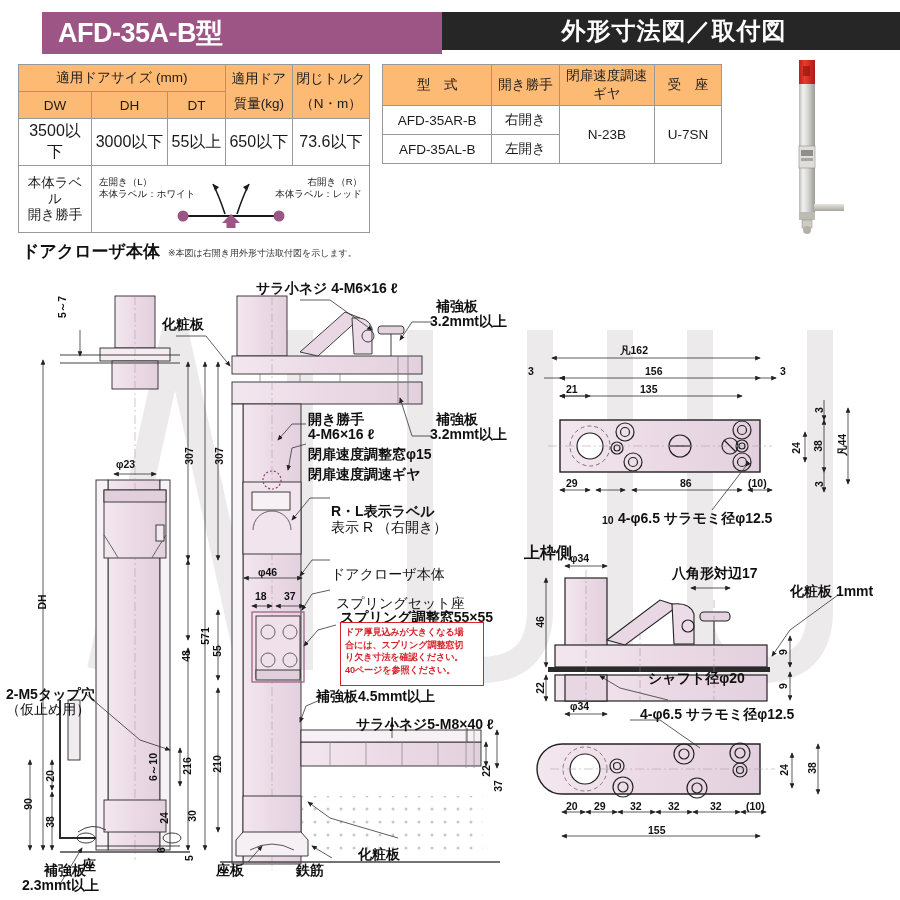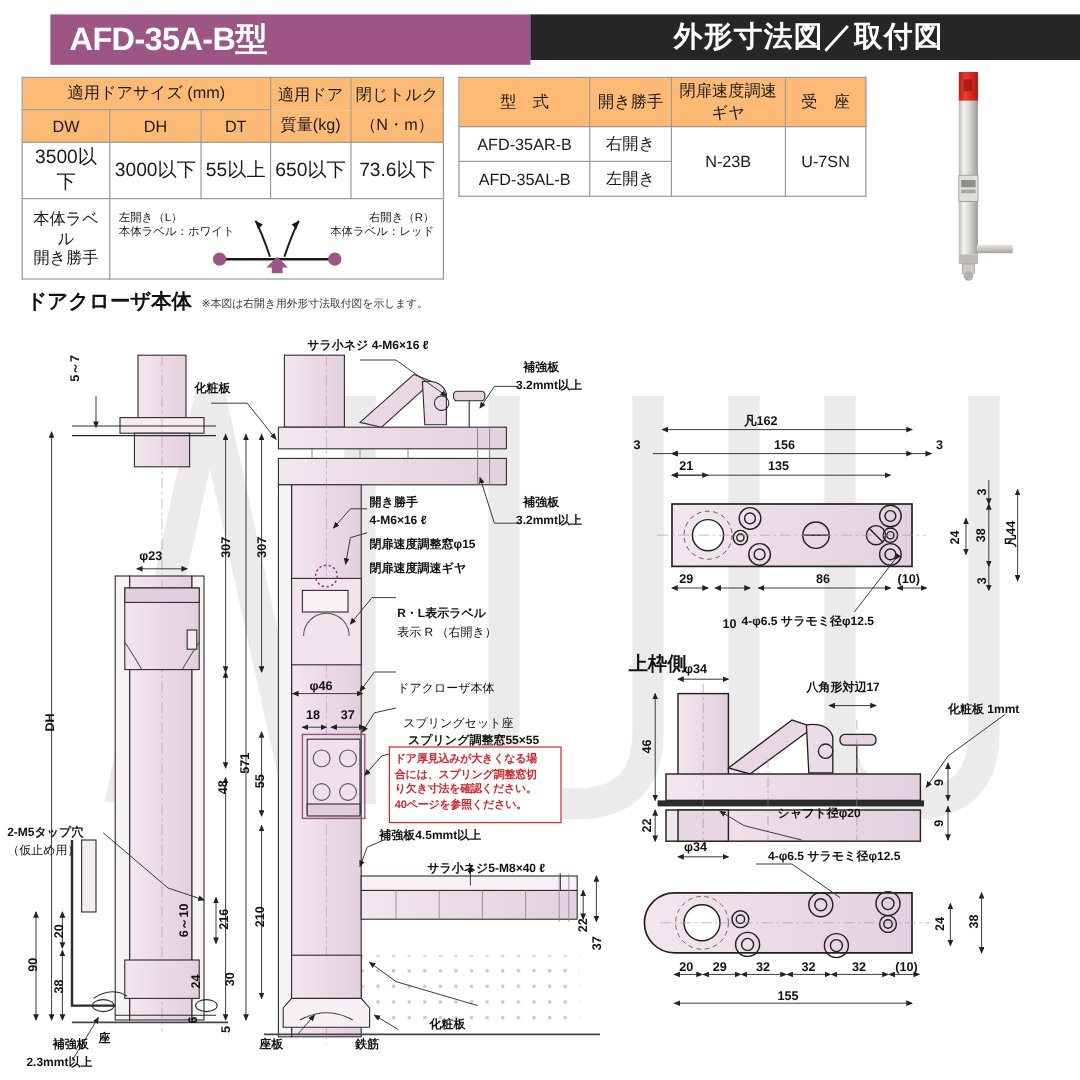--- a/index.html
+++ b/index.html
@@ -71,31 +71,31 @@
     position:absolute;left:0;top:250px;width:900px;height:650px;
     pointer-events:none;overflow:hidden;
   }
   .watermark svg{position:absolute;left:0;top:0;}
 
   
   .canvas{position:absolute;left:0;top:0;width:900px;height:900px;pointer-events:none;}
 
   
   .cal{
-    position:absolute;font-size:10px;line-height:13px;color:#111;
+    position:absolute;font-size:14px;line-height:13px;color:#111;
     font-weight:bold;white-space:nowrap;
   }
   .cal.reg{font-weight:normal;}
   .dim{
     position:absolute;font-size:10.5px;color:#111;font-weight:bold;white-space:nowrap;
   }
 
   
   #warn-box{
-    position:absolute;left:324px;top:622px;width:144px;height:64px;
+    position:absolute;left:340px;top:622px;width:144px;height:64px;
     border:1.2px solid #D4252B;background:#ffffff;
     padding:3px 4px;box-sizing:border-box;
   }
   #warn-box p{
     margin:0;font-size:9.2px;line-height:12.6px;color:#D4252B;font-weight:bold;
     letter-spacing:-0.2px;
   }
 
   
   #product-photo{position:absolute;left:786px;top:58px;width:60px;height:192px;}

